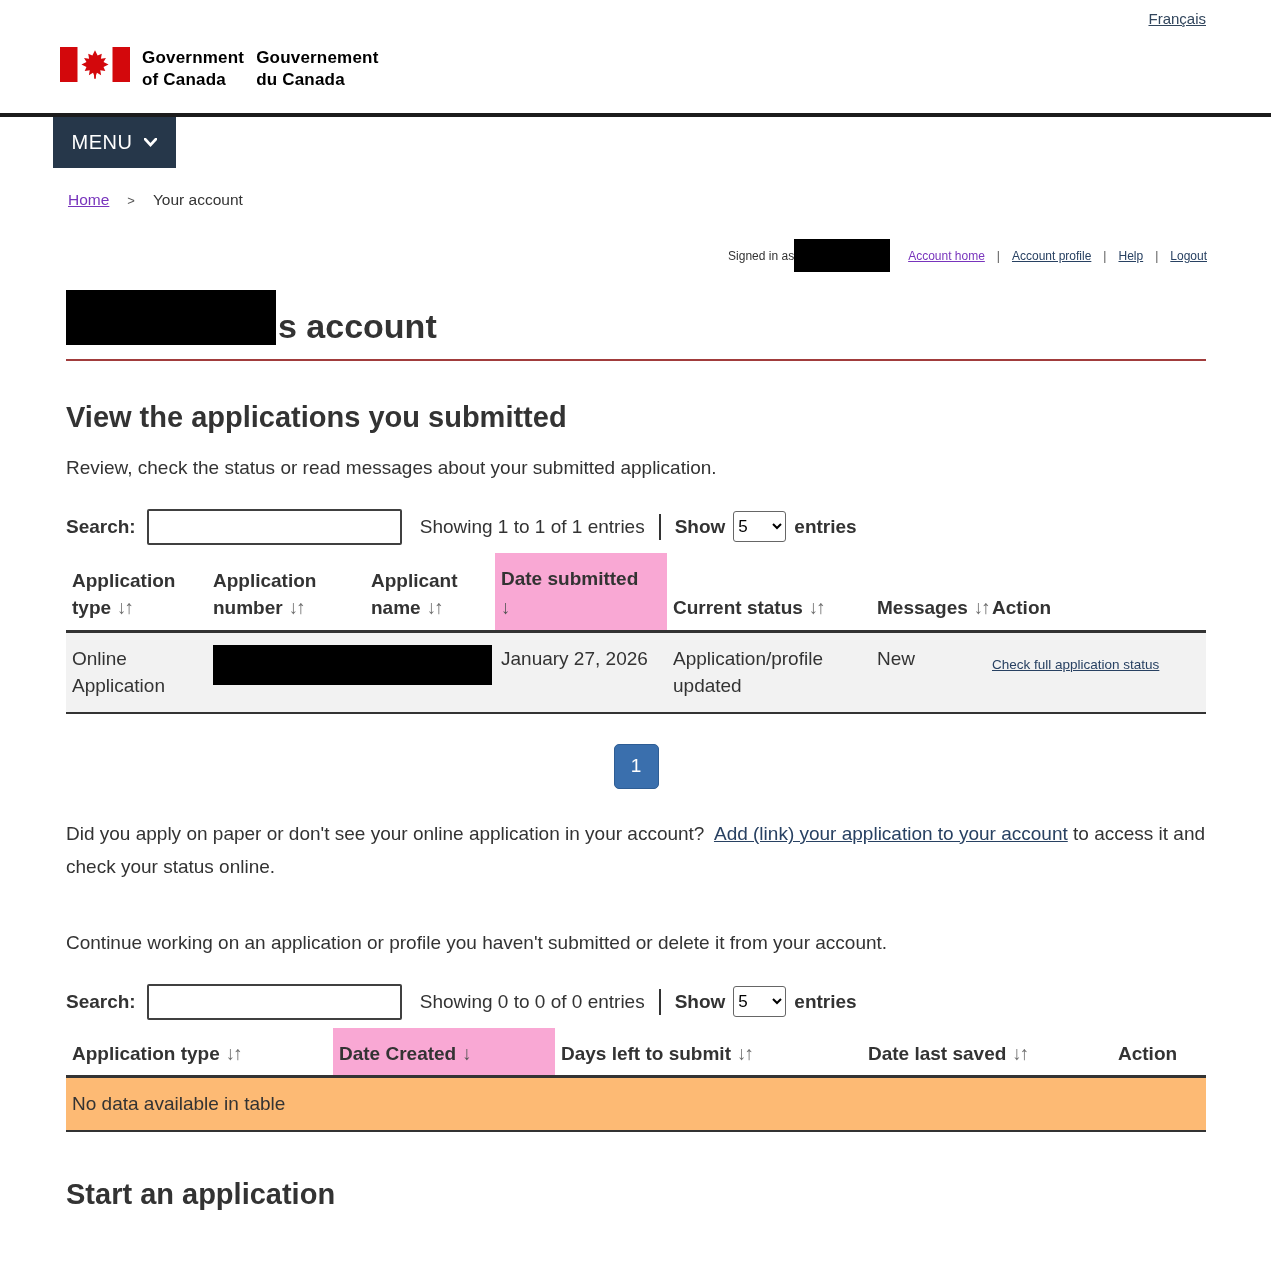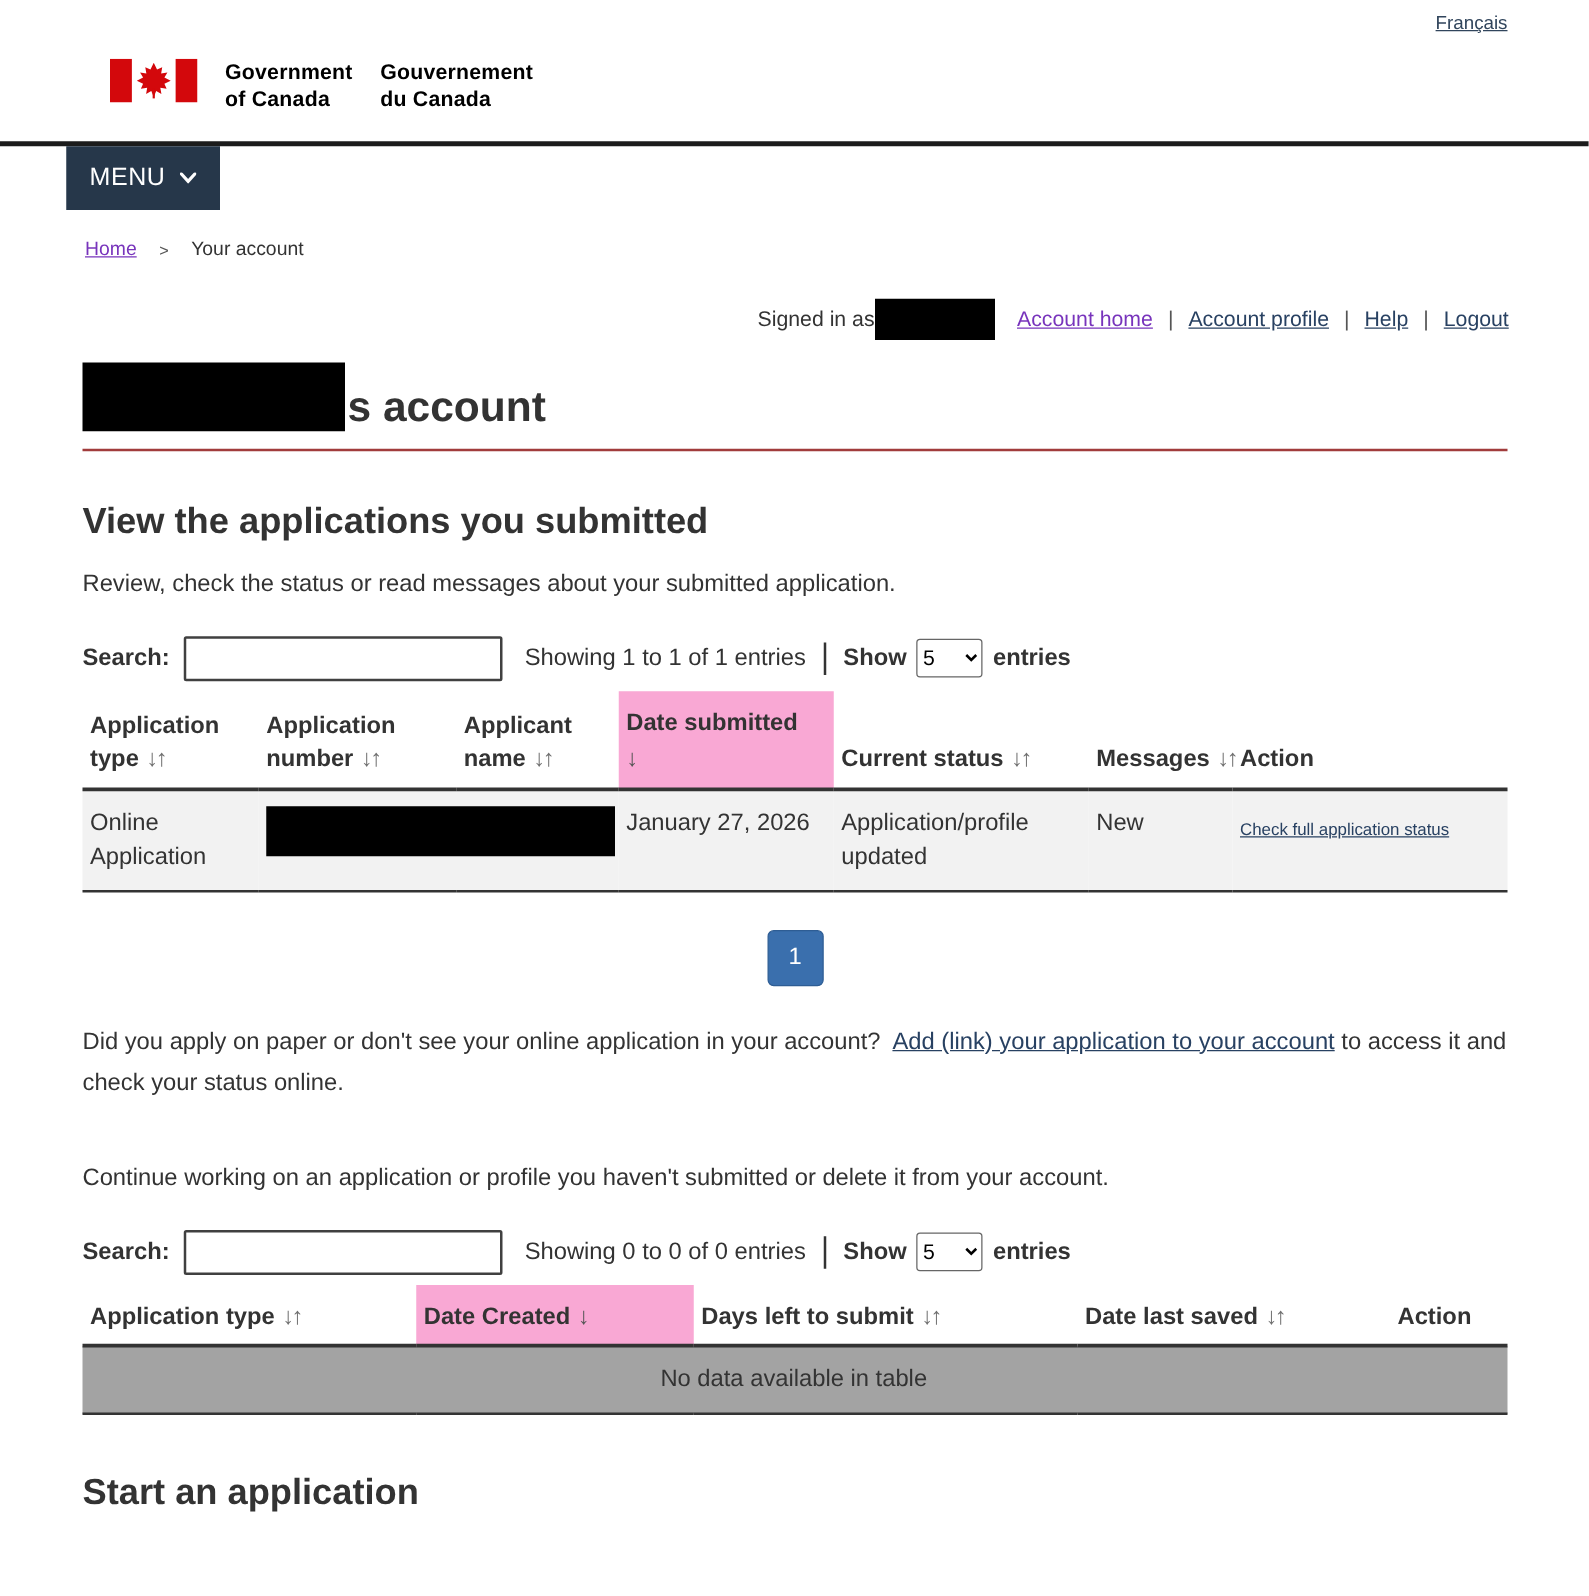--- a/index.html
+++ b/index.html
@@ -9,42 +9,42 @@
     color:#333;
     width:1271px; height:1277px; overflow:hidden; position:relative;
   }
   .content { width:1140px; margin-left:66px; }
 
   
   .top-strip { width:1140px; margin-left:66px; padding-top:10px; display:flex; justify-content:flex-end; }
   .lang-link { font-size:15px; color:#31455c; text-decoration:underline; cursor:pointer; }
 
   
-  .fip { display:flex; align-items:flex-start; gap:22px; margin:20px 0 0 88px; }
+  .fip { display:flex; align-items:flex-start; gap:12px; margin:20px 0 0 60px; }
   .flag-svg { width:70px; height:35px; display:block; }
   .wordmark { font-size:17px; font-weight:700; color:#000; line-height:1.3; letter-spacing:.2px; }
 
   
   .menu-bar { margin-top:22px; border-top:4px solid #1c1c1c; height:52px; position:relative; }
   .menu-btn {
     position:absolute; left:53px; top:0; width:123px; height:51px;
     background:#26374a; color:#fff; border:none; font-family:inherit;
     font-size:20px; display:flex; align-items:center; justify-content:center; gap:12px;
     cursor:pointer; letter-spacing:.5px;
   }
   .menu-chevron { width:13px; height:9px; }
 
   
   .breadcrumb { margin:26px 0 0 68px; font-size:15.5px; display:flex; align-items:center; gap:18px; }
   .crumb-home { color:#7834bc; text-decoration:underline; cursor:pointer; }
   .crumb-sep { color:#555; font-size:13px; }
   .crumb-current { color:#333; }
 
   
-  .signin-row { width:1141px; margin:30px 0 0 66px; display:flex; justify-content:flex-end; align-items:center; font-size:17px; }
+  .signin-row { width:1141px; margin:30px 0 0 66px; display:flex; justify-content:flex-end; align-items:center; font-size:12px; }
   .signin-label { color:#333; }
   .redact-user { width:96px; height:33px; background:#000; margin-right:18px; }
   .signin-links { display:flex; align-items:center; gap:12px; }
   .signin-link { text-decoration:underline; cursor:pointer; color:#284162; }
   .signin-link.visited { color:#7834bc; }
   .pipe { color:#555; }
 
   
   .h1-wrap { width:1140px; margin:18px 0 0 66px; border-bottom:2px solid #a13c3c; padding-bottom:14px; display:flex; align-items:flex-end; }
   .redact-name { width:210px; height:55px; background:#000; }
@@ -68,21 +68,21 @@
   th { text-align:left; font-size:19px; font-weight:700; color:#333; padding:10px 8px 8px 6px; vertical-align:bottom; line-height:1.45; cursor:pointer; }
   th.sorted { background:#f9a8d4; vertical-align:top; padding-top:12px; }
   thead tr { border-bottom:3px solid #333; }
   td { font-size:19px; color:#333; padding:12px 8px 12px 6px; vertical-align:top; line-height:1.45; }
   tbody tr.data-row { background:#f2f2f2; border-bottom:2px solid #333; }
   .sort-both { color:#707070; font-weight:700; letter-spacing:-2px; margin-left:6px; white-space:nowrap; }
   .sort-desc { color:#555; font-weight:700; display:block; margin-top:2px; }
   .sort-desc-inline { color:#555; font-weight:700; margin-left:6px; }
   .redact-cell { width:279px; height:40px; background:#000; }
   .action-link { font-size:13.5px; color:#284162; text-decoration:underline; cursor:pointer;margin-top:24px; }
-  .empty-row td { background:#a3a3a3; text-align:center; border-bottom:2px solid #333; }
+  .empty-row td { background:#fdba74; text-align:left; border-bottom:2px solid #333; }
 
   
   .pagination { display:flex; justify-content:center; margin-top:30px; }
   .page-btn { width:45px; height:45px; background:#3a6fad; color:#fff; border:1px solid #2e5d94; border-radius:5px; font-size:19px; font-family:inherit; cursor:pointer; }
 
   
   .paper-p { font-size:19px; margin-top:28px; line-height:1.75; width:1140px; }
   .inline-link { color:#284162; text-decoration:underline; cursor:pointer; }
 
   .mt40 { margin-top:46px; }

